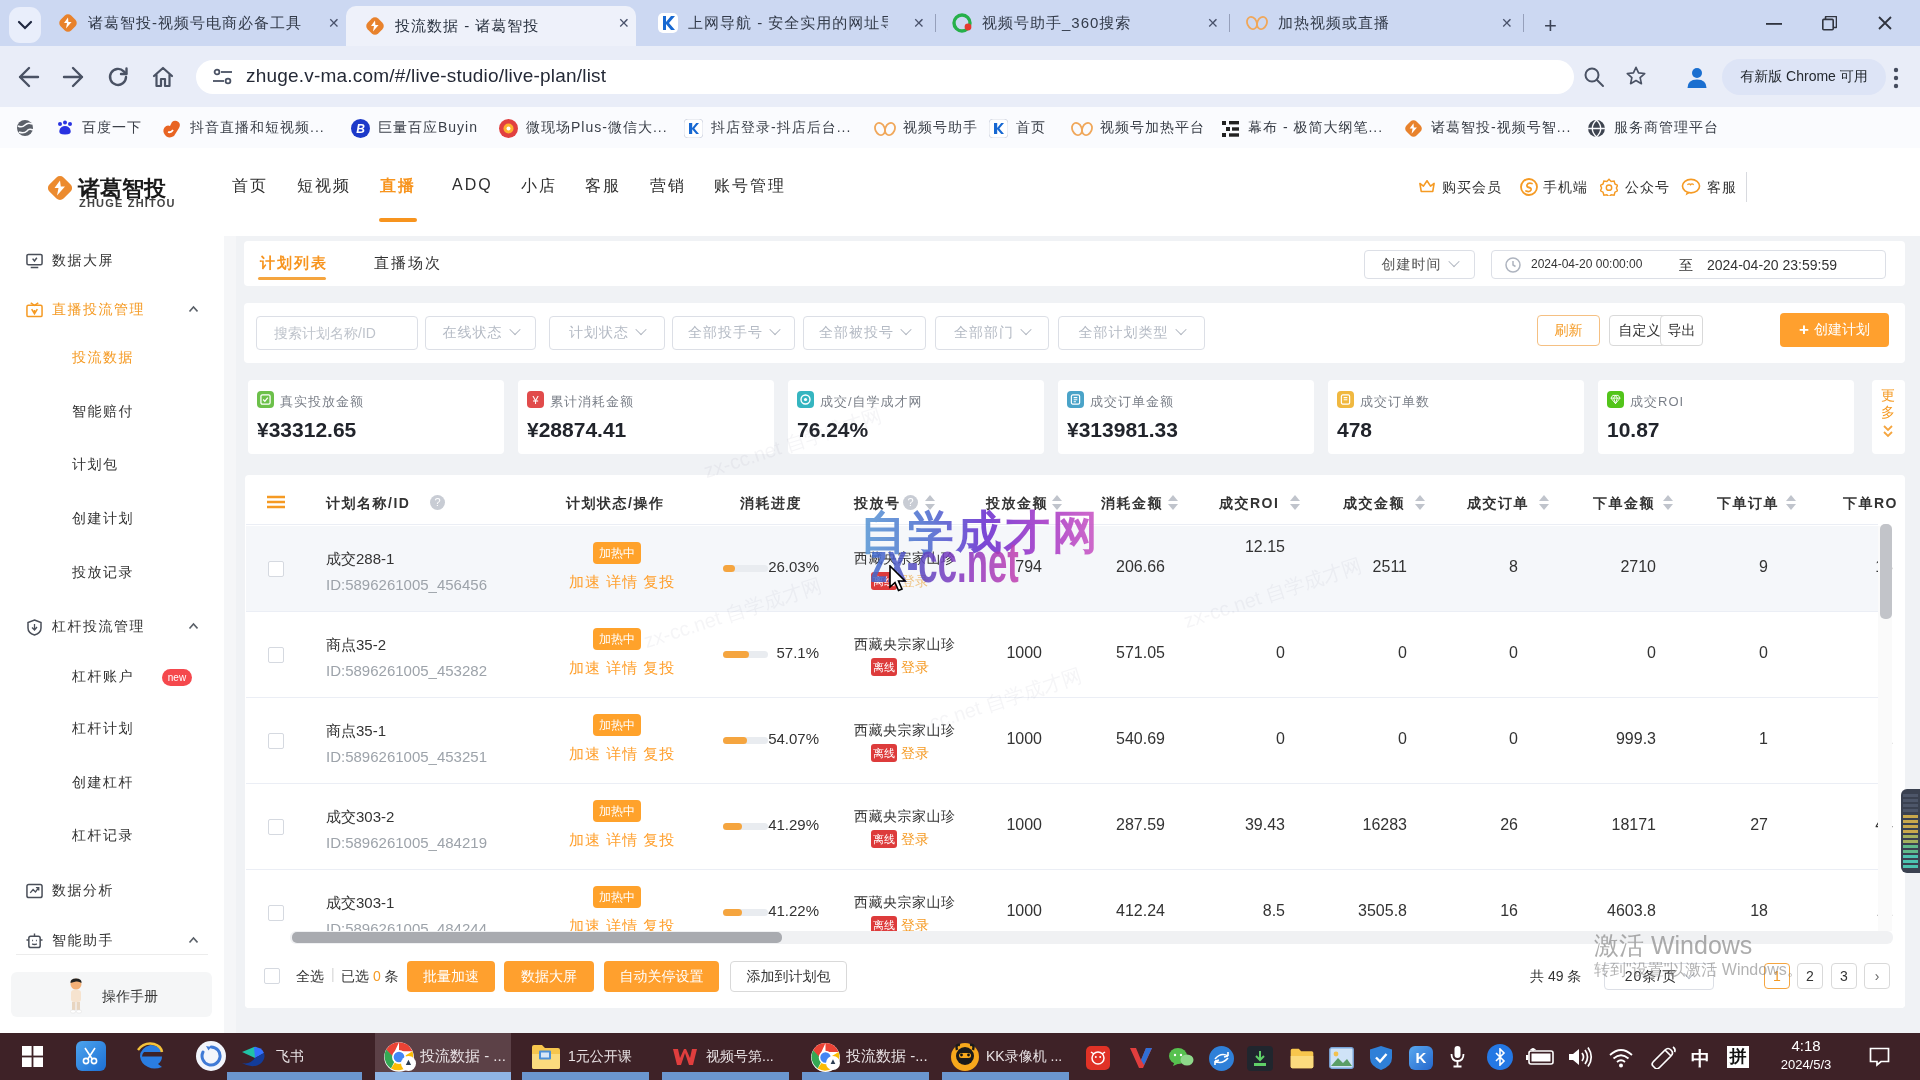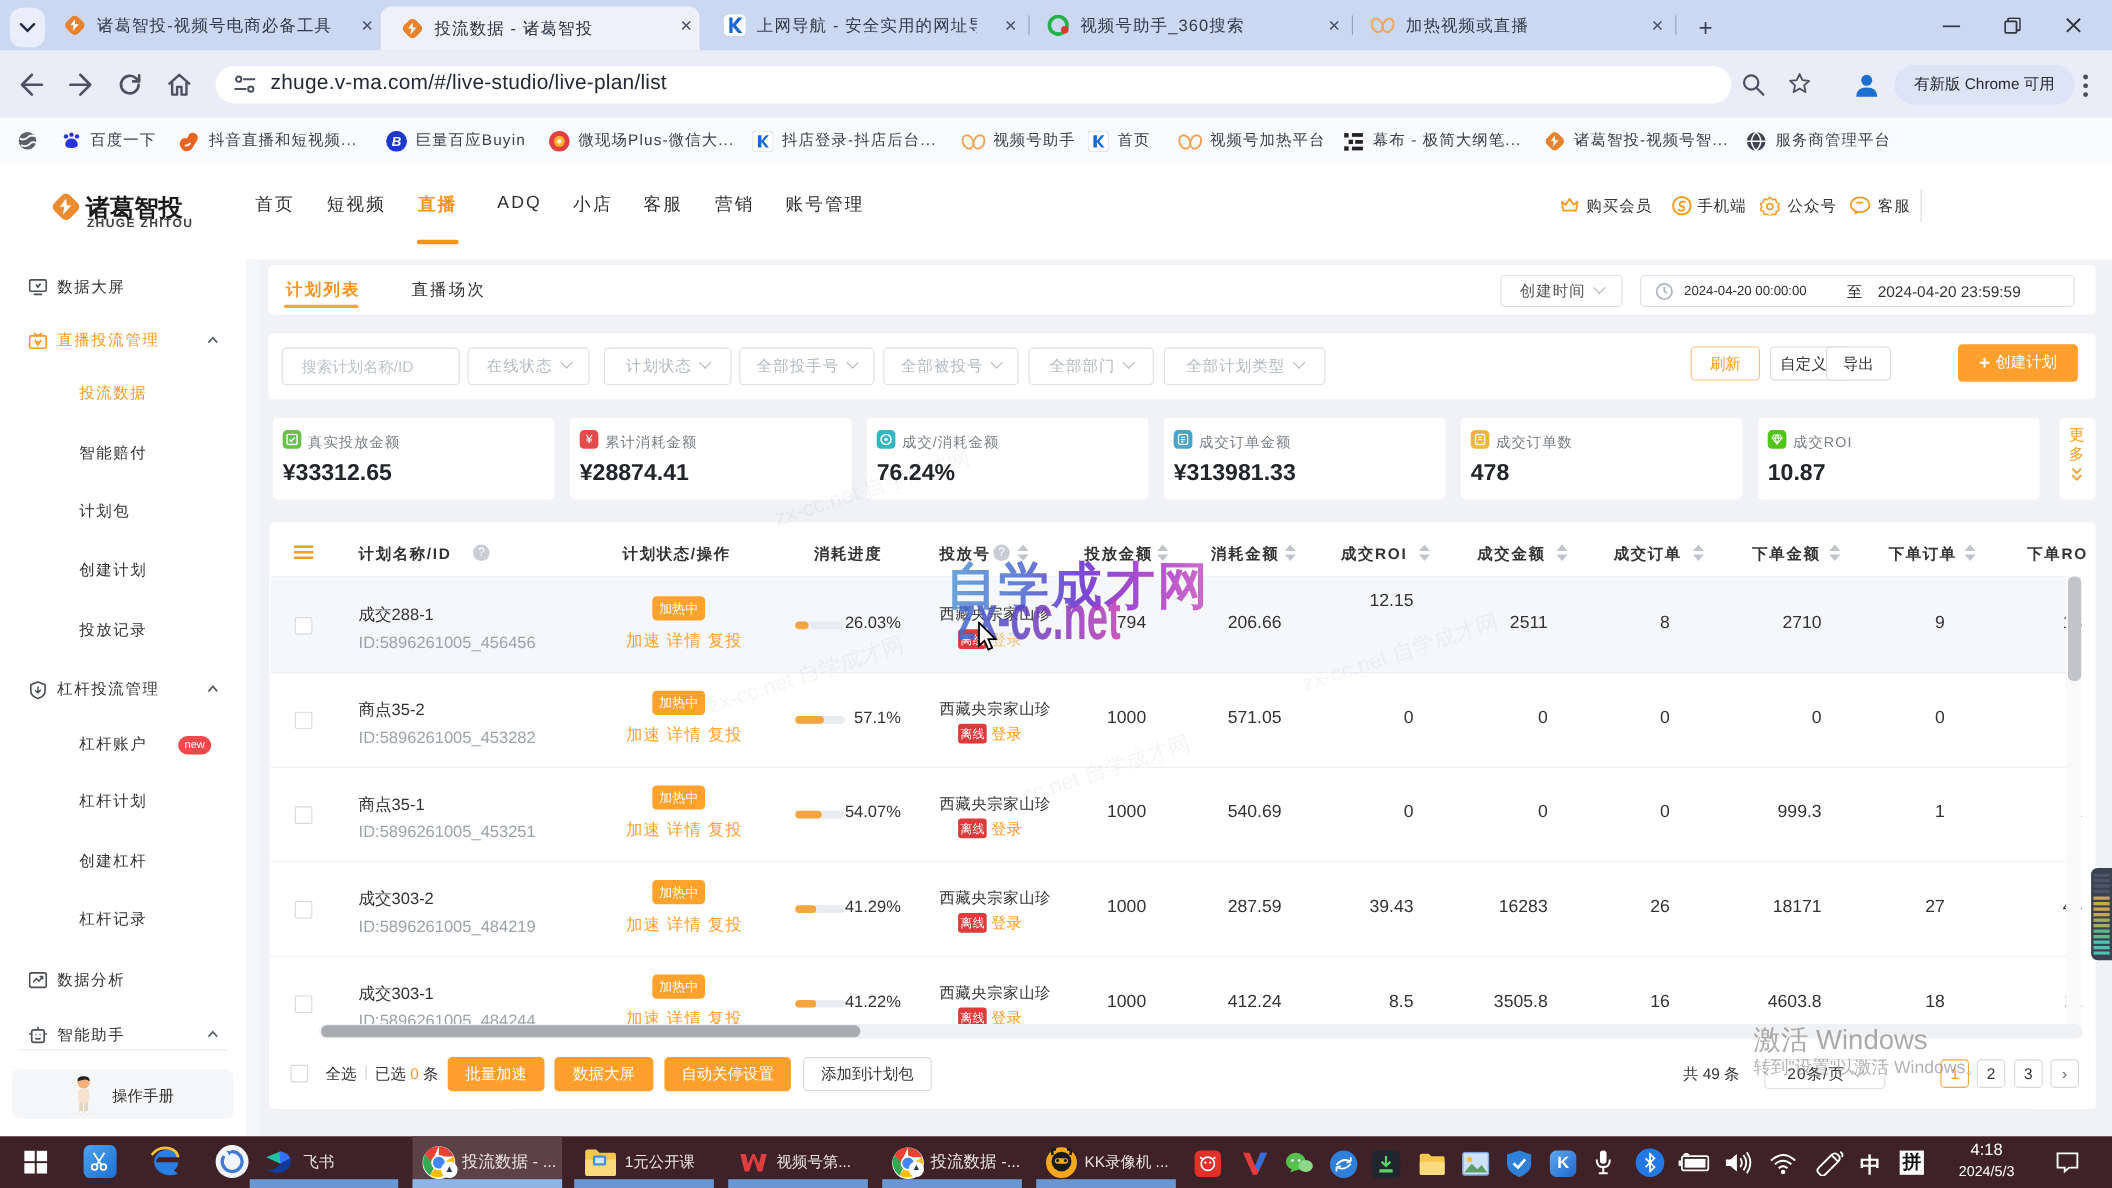--- a/index.html
+++ b/index.html
@@ -374,21 +374,21 @@
 <div class="abs" style="left:256px;top:316px;width:162px;height:34px;border:1px solid #dcdfe6;border-radius:4px;background:#fff"></div>
 <div class="abs" style="left:274px;top:325px;font-size:14px;color:#bfc4cc">搜索计划名称/ID</div>
 <div class="sel" style="left:425px;top:316px;width:111px;height:34px">在线状态<span class="selcaret"></span></div>
 <div class="sel" style="left:549px;top:316px;width:116px;height:34px">计划状态<span class="selcaret"></span></div>
 <div class="sel" style="left:672px;top:316px;width:123px;height:34px">全部投手号<span class="selcaret"></span></div>
 <div class="sel" style="left:803px;top:316px;width:123px;height:34px">全部被投号<span class="selcaret"></span></div>
 <div class="sel" style="left:935px;top:316px;width:114px;height:34px">全部部门<span class="selcaret"></span></div>
 <div class="sel" style="left:1058px;top:316px;width:147px;height:34px">全部计划类型<span class="selcaret"></span></div>
 <div class="wbtn" style="left:1537px;top:315px;width:63px;height:31px;border-color:#f5c083;color:#f59a23">刷新</div>
 <div class="wbtn" style="left:1609px;top:315px;width:75px;height:31px">自定义列</div>
-<div class="wbtn" style="left:1660px;top:315px;width:59px;height:31px">导出</div>
+<div class="wbtn" style="left:1660px;top:315px;width:43px;height:31px">导出</div>
 <div class="obtn" style="left:1780px;top:313px;width:109px;height:34px"><span style="font-size:17px;margin-right:5px;font-weight:bold">+</span>创建计划</div>
 
 <div class="statcard" style="left:248px">
     <div class="stico" style="background:#6cc04a">
       <svg width="11" height="11" viewBox="0 0 12 12">
         <rect x="1" y="1" width="10" height="10" rx="1.5" fill="none" stroke="#fff" stroke-width="1.4"></rect>
         <path d="M3.5 6 L5.3 8 L8.5 4" stroke="#fff" stroke-width="1.4" fill="none"></path>
       </svg>
     </div>
     <div class="stlabel">真实投放金额</div>
@@ -399,21 +399,21 @@
     <div class="stlabel">累计消耗金额</div>
     <div class="stval">¥28874.41</div>
   </div>
 <div class="statcard" style="left:788px">
     <div class="stico" style="background:#35b5c0">
       <svg width="11" height="11">
         <circle cx="5.5" cy="5.5" r="4.5" fill="none" stroke="#fff" stroke-width="1.4"></circle>
         <circle cx="5.5" cy="5.5" r="1.6" fill="#fff"></circle>
       </svg>
     </div>
-    <div class="stlabel">成交/消耗金额</div>
+    <div class="stlabel">成交/自学成才网</div>
     <div class="stval">76.24%</div>
   </div>
 <div class="statcard" style="left:1058px">
     <div class="stico" style="background:#4aa3c8">
       <svg width="11" height="11" viewBox="0 0 12 12">
         <rect x="1.5" y="1" width="9" height="10" rx="1.5" fill="none" stroke="#fff" stroke-width="1.3"></rect>
         <path d="M4 4 H8 M4 6.2 H8 M4 8.4 H6.5" stroke="#fff" stroke-width="1.2"></path>
       </svg>
     </div>
     <div class="stlabel">成交订单金额</div>

